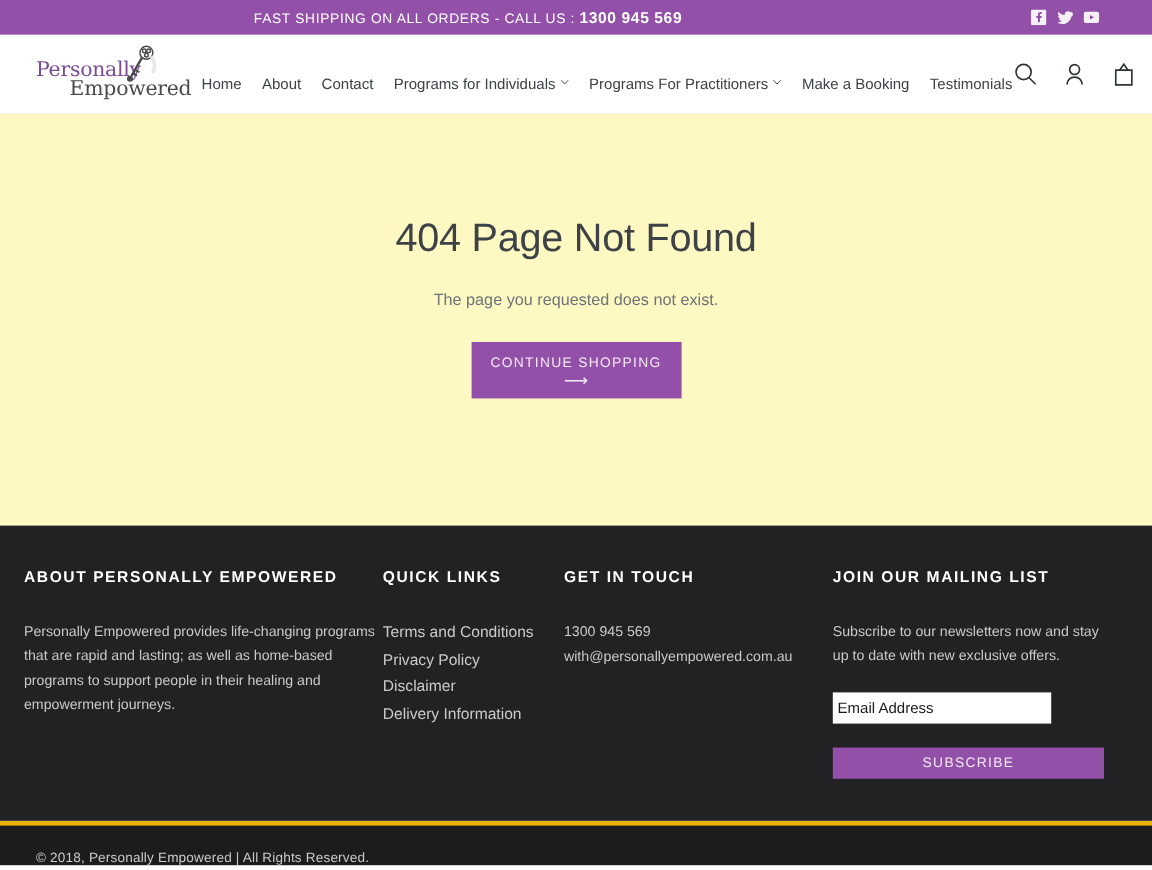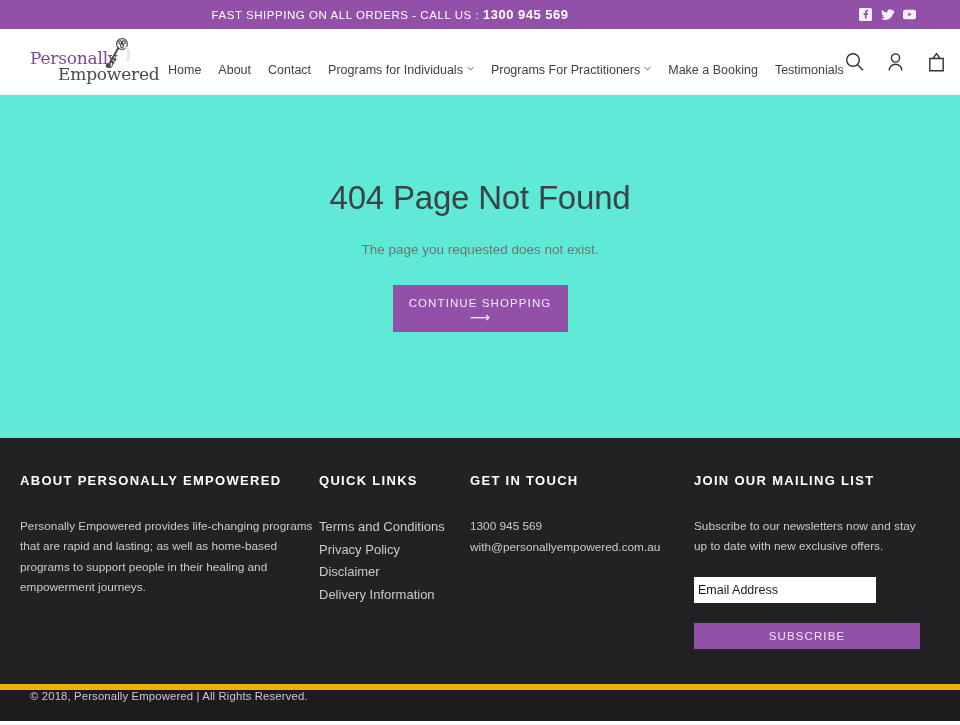--- a/index.html
+++ b/index.html
@@ -118,21 +118,21 @@
     align-items: center;
     gap: 20px;
     margin-left: auto;
   }
   .hdr-ico { width: 21px; height: 22px; cursor: pointer; }
   .hdr-ico svg { display: block; }
 
   
   .main-area {
     height: 343px;
-    background: #5eead4;
+    background: #fef9c3;
     padding-top: 83px;
     text-align: center;
   }
   .err-title {
     font-size: 33px;
     color: #3d4246;
     font-weight: normal;
     letter-spacing: -0.2px;
     line-height: 1.2;
   }
@@ -230,23 +230,23 @@
     font-family: "Liberation Sans", sans-serif;
     font-size: 11.5px;
     letter-spacing: 1.1px;
     cursor: pointer;
   }
 
   
   .copy-bar {
     height: 37px;
     background: #1c1c1e;
-    border-top: 6px solid #eab308;
-    display: flex;
-    align-items: flex-start;
+    border-top: 4px solid #eab308;
+    display: flex;
+    align-items: flex-end;
     padding: 0 30px;
   }
   .copy-text {
     font-size: 11.3px;
     color: #c9cacb;
     letter-spacing: 0.15px;
   }
 </style>
 </head>
 <body>

